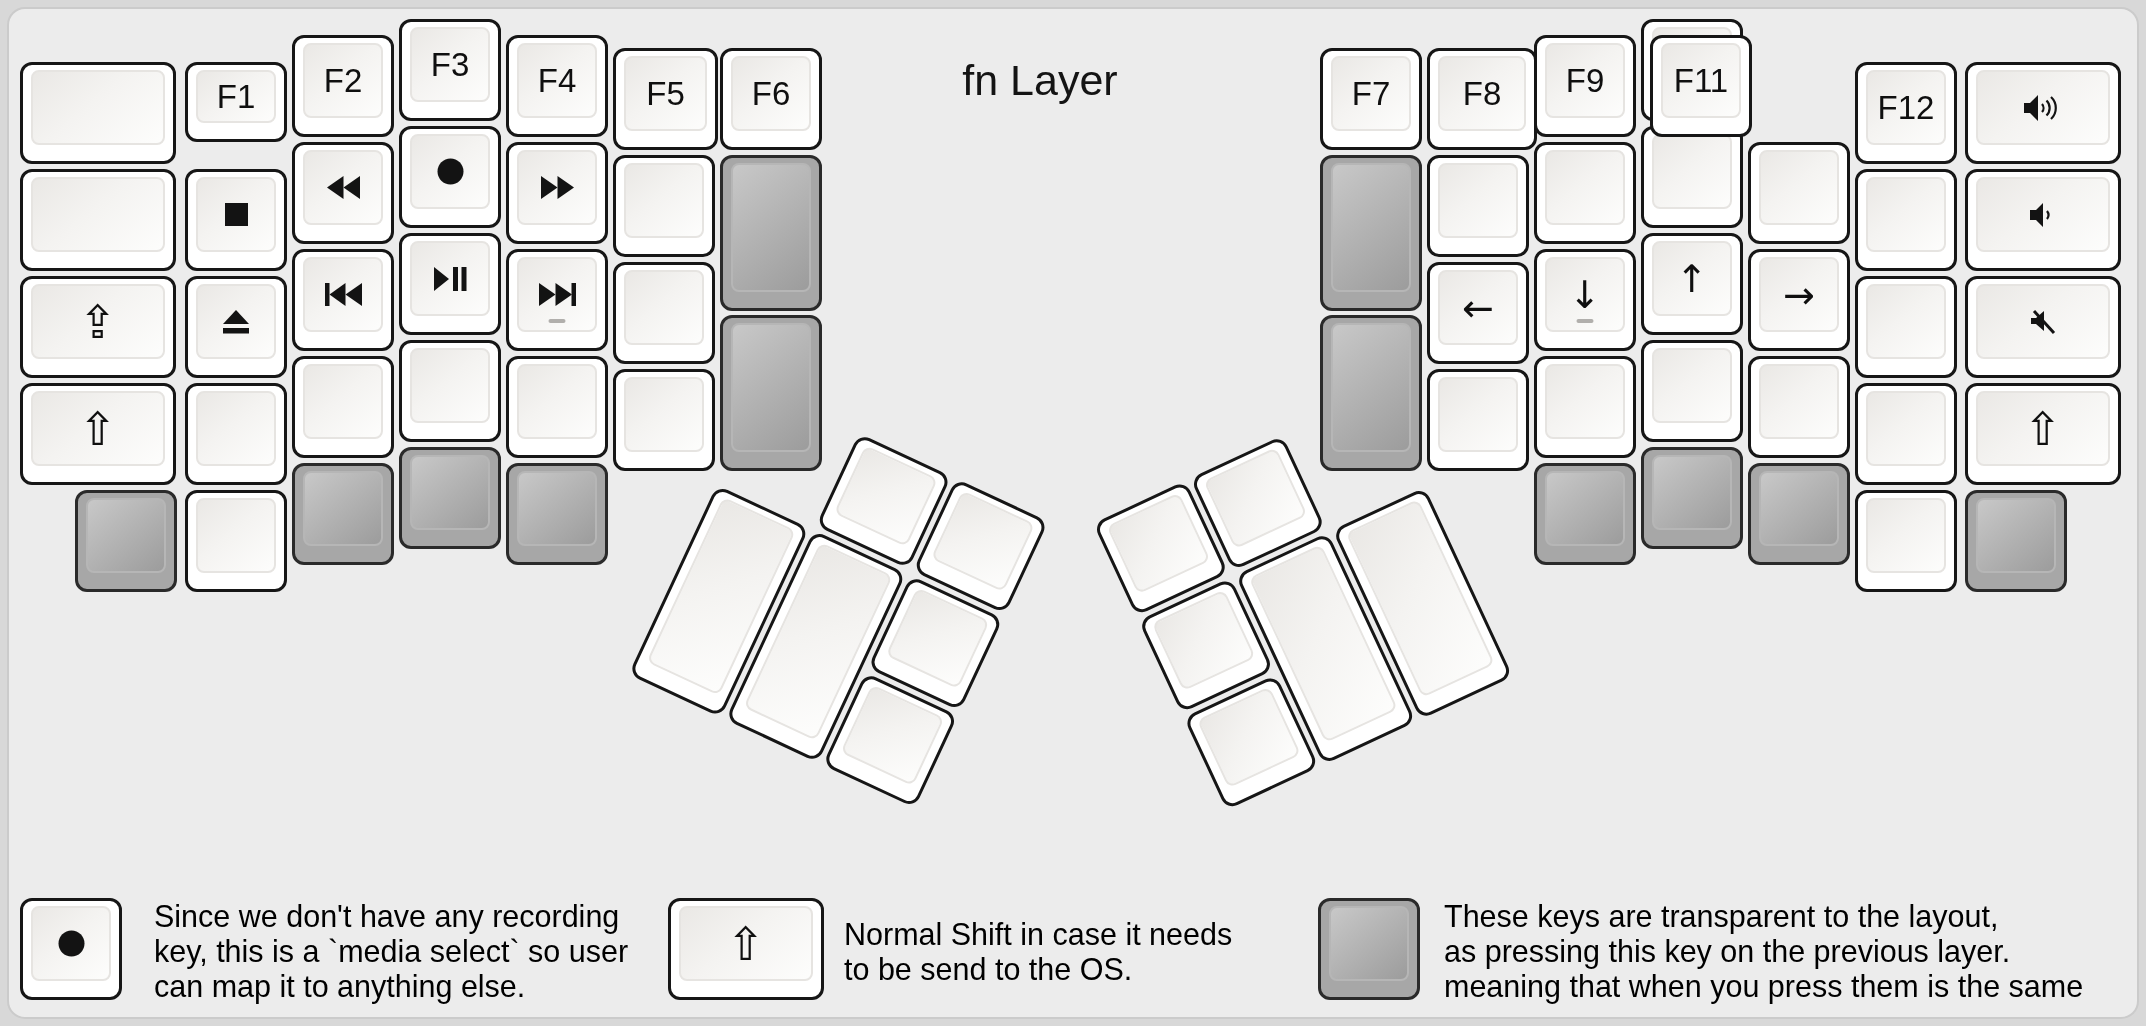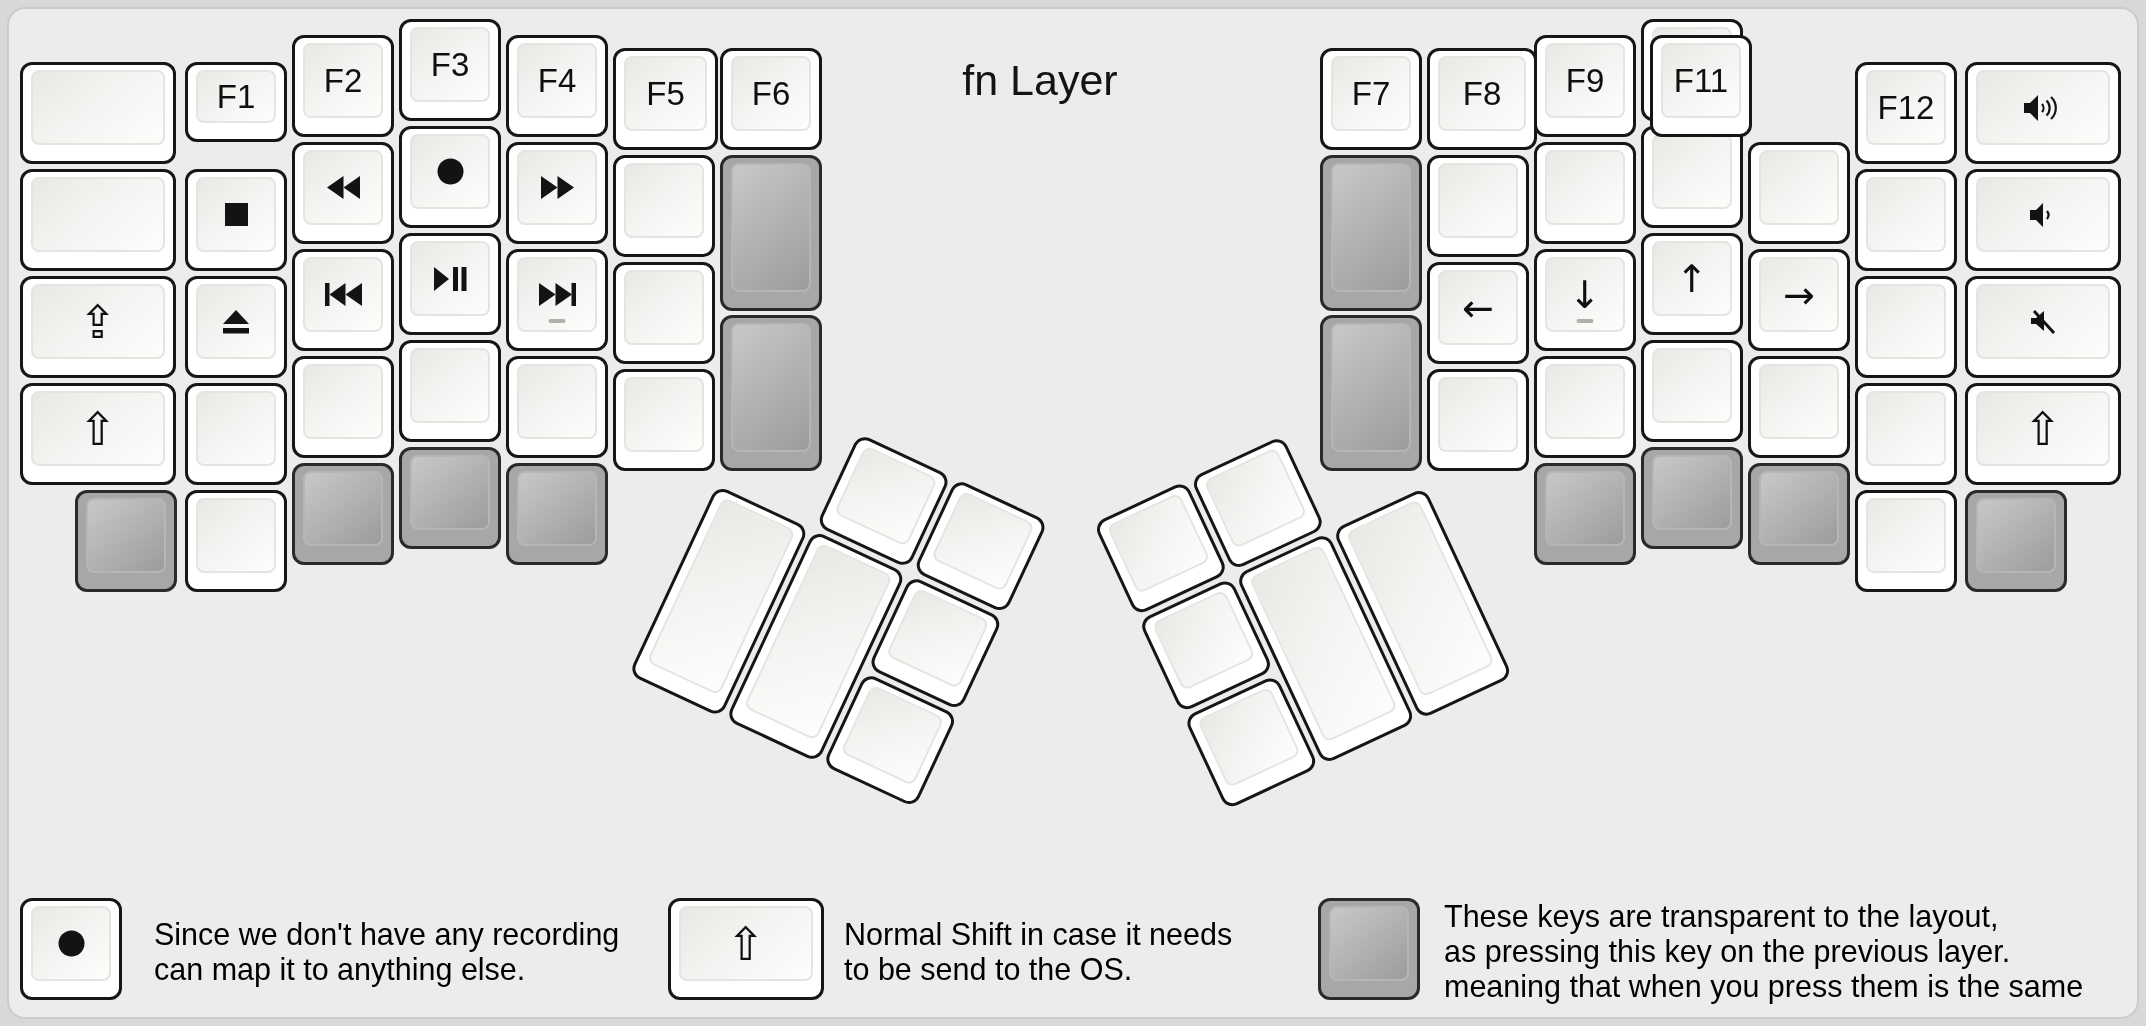--- a/index.html
+++ b/index.html
@@ -47,20 +47,21 @@
         <div class="key" style="left: 0px; top: 0px; width: 102px; height: 102px;">
           <div class="cap">
             <svg width="27" height="27" viewBox="0 0 27 27">
               <circle cx="13.5" cy="13.5" r="13" fill="#131313"></circle>
             </svg>
           </div>
         </div>
       </div>
     <div class="text">
         <div>Since we don't have any recording</div>
+        <div>key, this is a `media select` so user</div>
         <div>can map it to anything else.</div>
       </div>
   </div>
   <div class="note n2">
     <div class="keyhold">
         <div class="key" style="left: 0px; top: 0px; width: 155.5px; height: 102px;">
           <div class="cap">
             <span class="shiftg">⇧</span>
           </div>
         </div>

